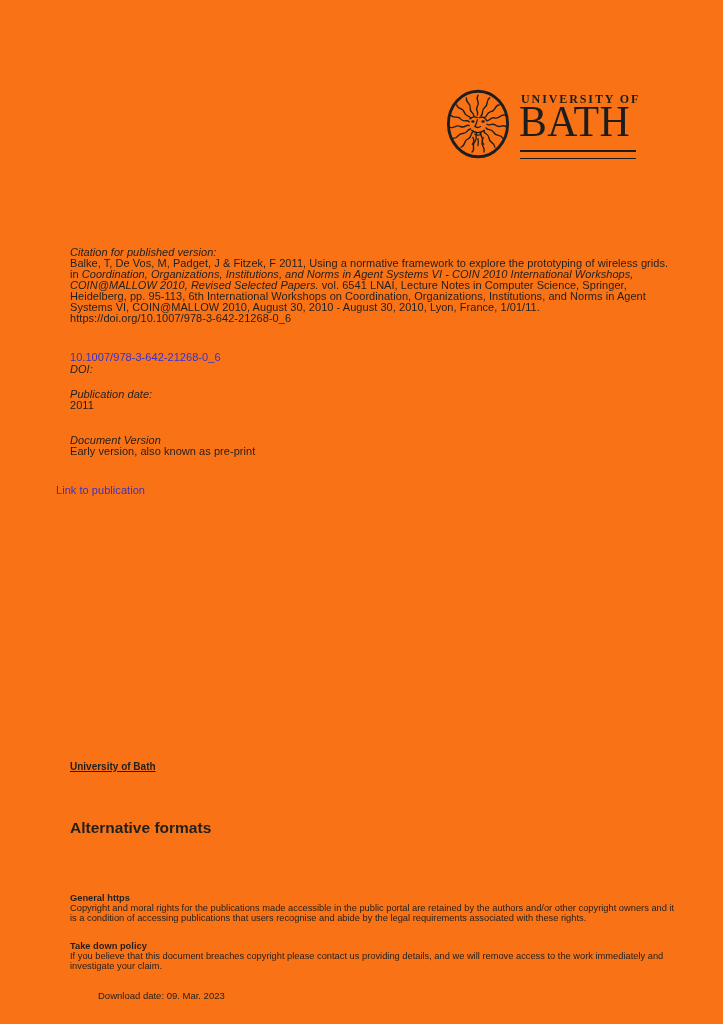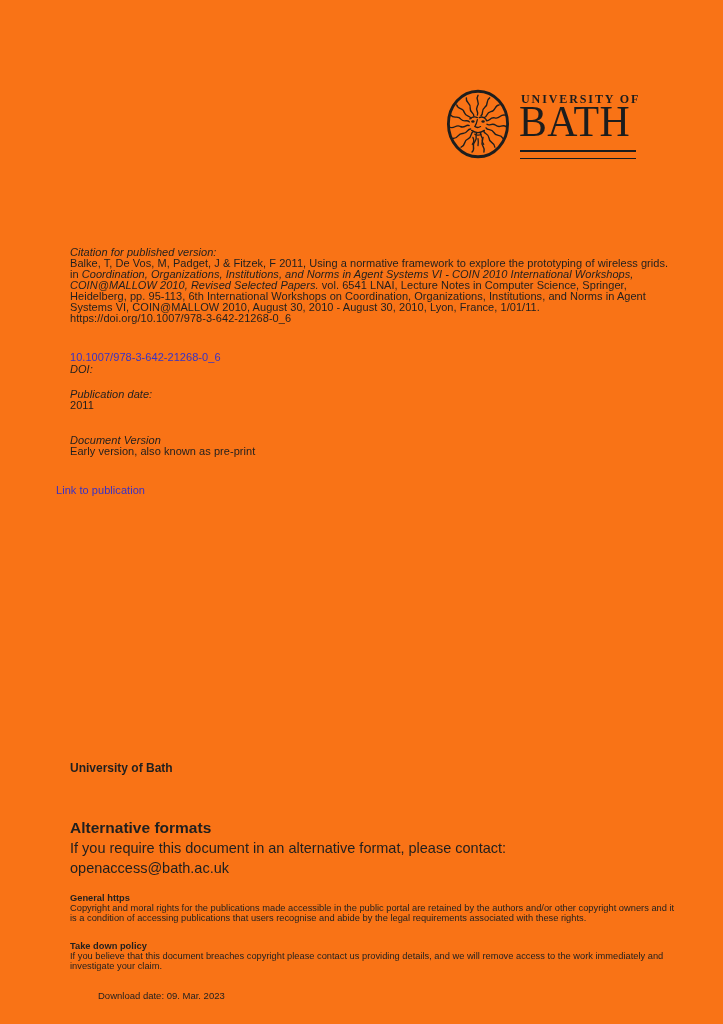--- a/index.html
+++ b/index.html
@@ -42,21 +42,21 @@
     transform: scaleX(0.95);
     transform-origin: left top;
     white-space: nowrap;
   }
   .logo-rule {
     width: 116px; height: 5.5px;
     border-top: 2px solid #1d1d1d;
     border-bottom: 1.4px solid #1d1d1d;
   }
 
-  .uni-name { font-size: 12px; font-weight: bold; }
+  .uni-name { font-size: 10px; font-weight: bold; text-decoration: underline; }
 
   .alt-heading { font-size: 15.5px; font-weight: bold; line-height: 20px; }
   .alt-body   { font-size: 14.5px; line-height: 20px; }
 
   .small { font-size: 9.3px; line-height: 10px; }
   .small-b { font-size: 9.3px; line-height: 10px; font-weight: bold; }
   .small-block { width: 612px; }
   .dl-date { font-size: 9.5px; padding-left: 28px; }
 </style>
 </head>
@@ -115,22 +115,20 @@
   <div class="abs meta" style="left:70px; top:400px;">2011</div>
 
   <div class="abs meta it" style="left:70px; top:435px;">Document Version</div>
   <div class="abs meta" style="left:70px; top:446px;">Early version, also known as pre-print</div>
 
   <a class="abs meta link" style="left:56px; top:485px;" href="#">Link to publication</a>
 
   <div class="abs uni-name" style="left:70px; top:761px;">University of Bath</div>
 
   <div class="abs alt-heading" style="left:70px; top:818px;">Alternative formats</div>
-  <div class="abs alt-body" style="left:70px; top:838px; width:620px;">If you require this document in an alternative format, please contact:</div>
-  <div class="abs alt-body" style="left:70px; top:858px;">openaccess@bath.ac.uk</div>
 
   <div class="abs small-b" style="left:70px; top:893px;">General https</div>
   <div class="abs small small-block" style="left:70px; top:903px;">Copyright and moral rights for the publications made accessible in the public portal are retained by the authors and/or other copyright owners and it is a condition of accessing publications that users recognise and abide by the legal requirements associated with these rights.</div>
 
   <div class="abs small-b" style="left:70px; top:941px;">Take down policy</div>
   <div class="abs small small-block" style="left:70px; top:951px;">If you believe that this document breaches copyright please contact us providing details, and we will remove access to the work immediately and investigate your claim.</div>
 
   <div class="abs dl-date" style="left:70px; top:990px;">Download date: 09. Mar. 2023</div>
 
 </div>

